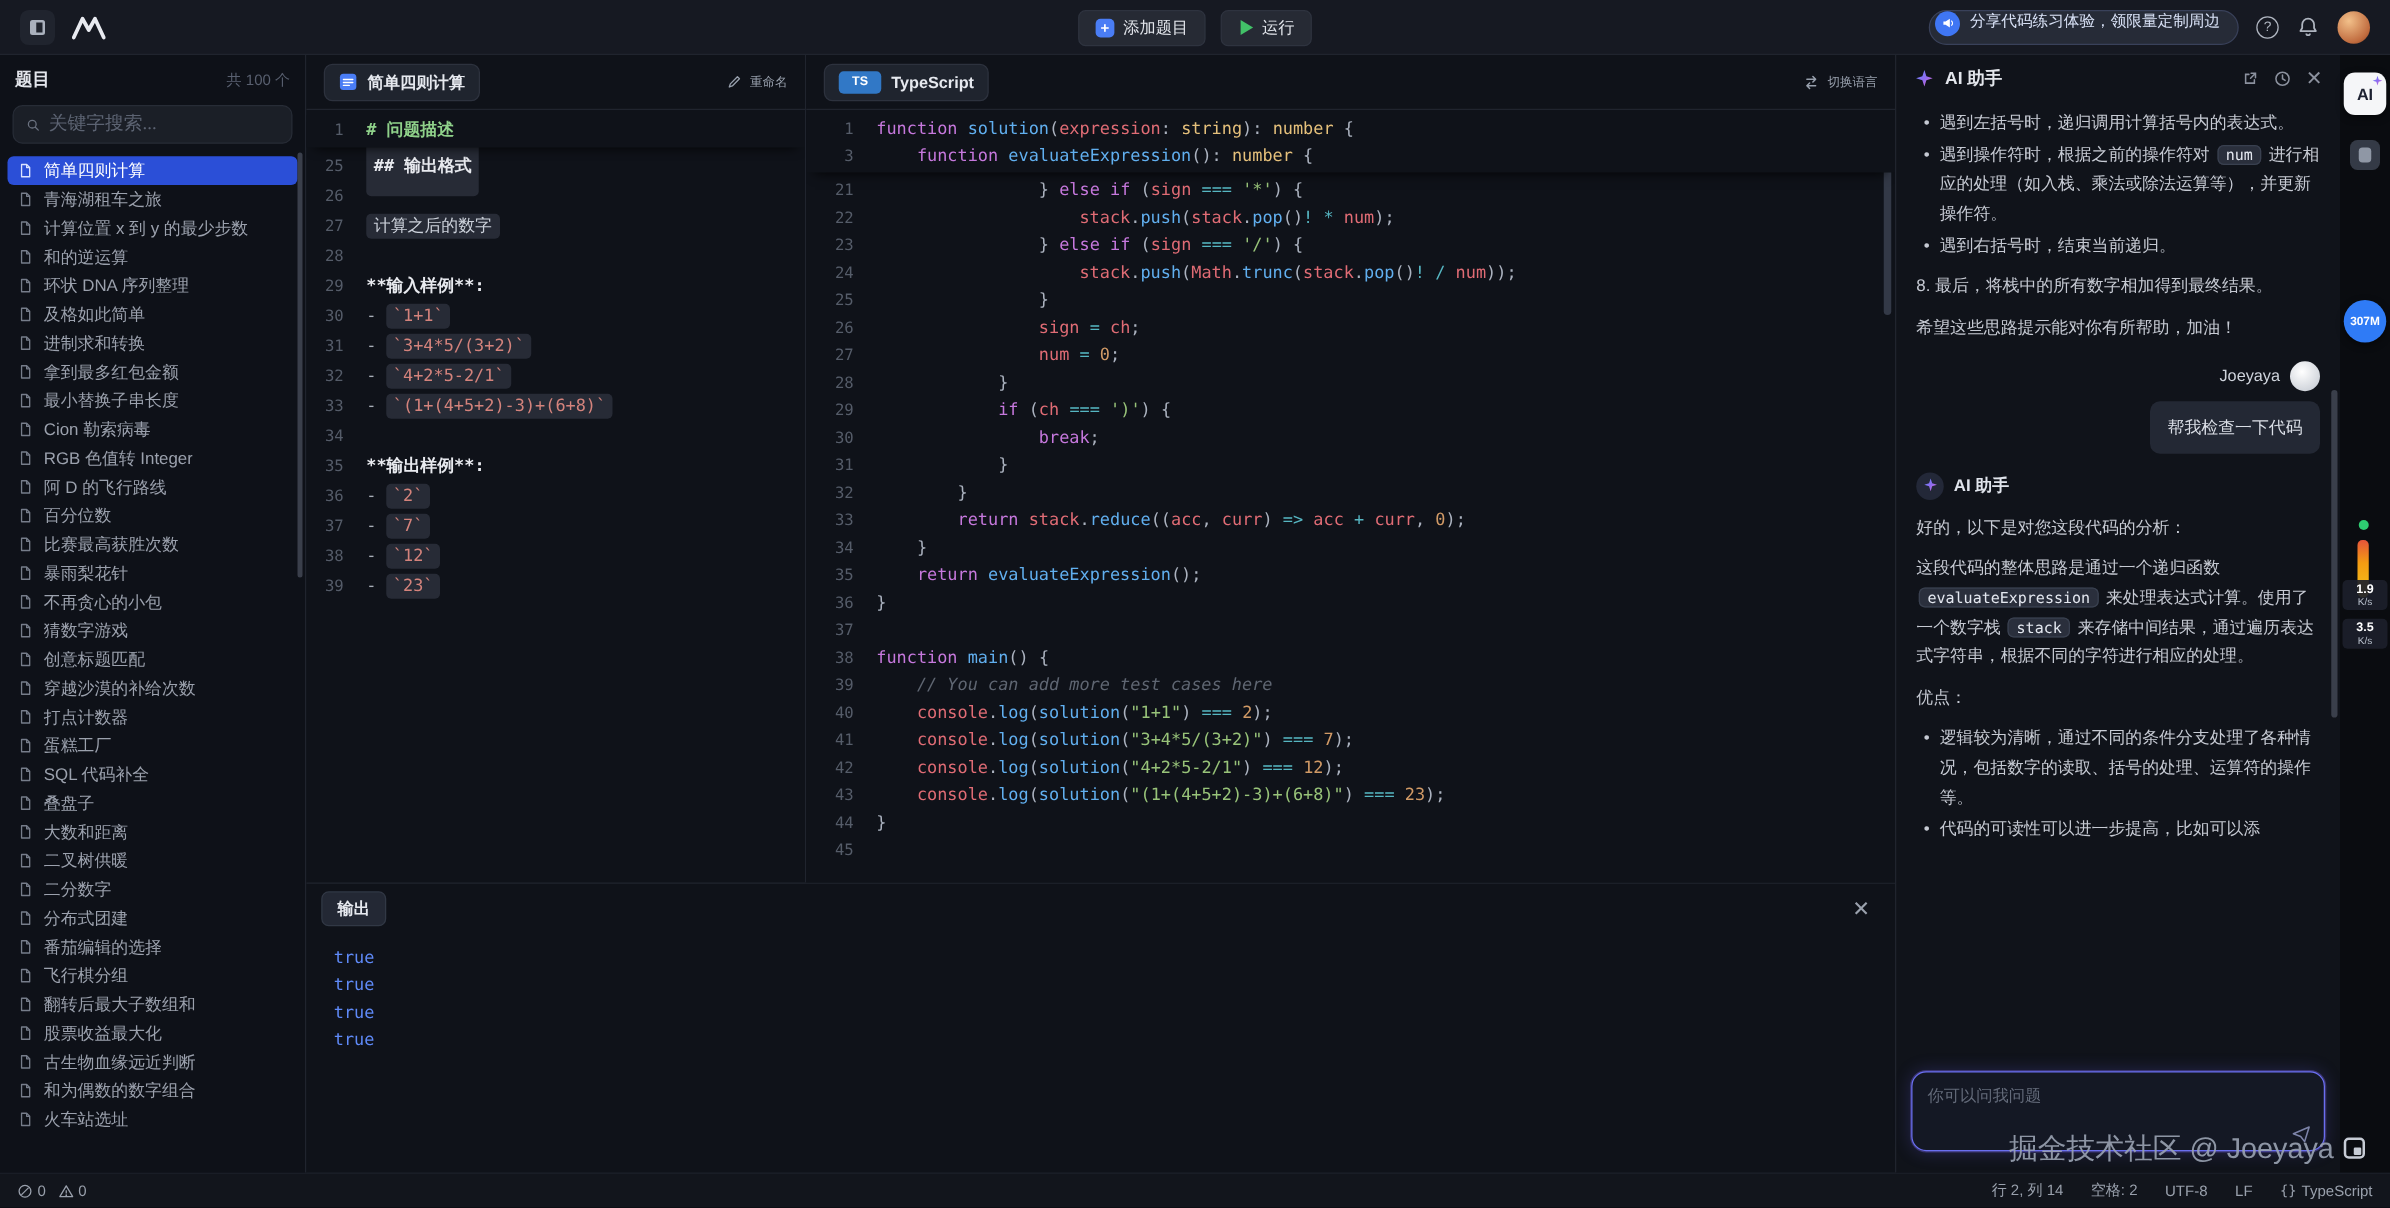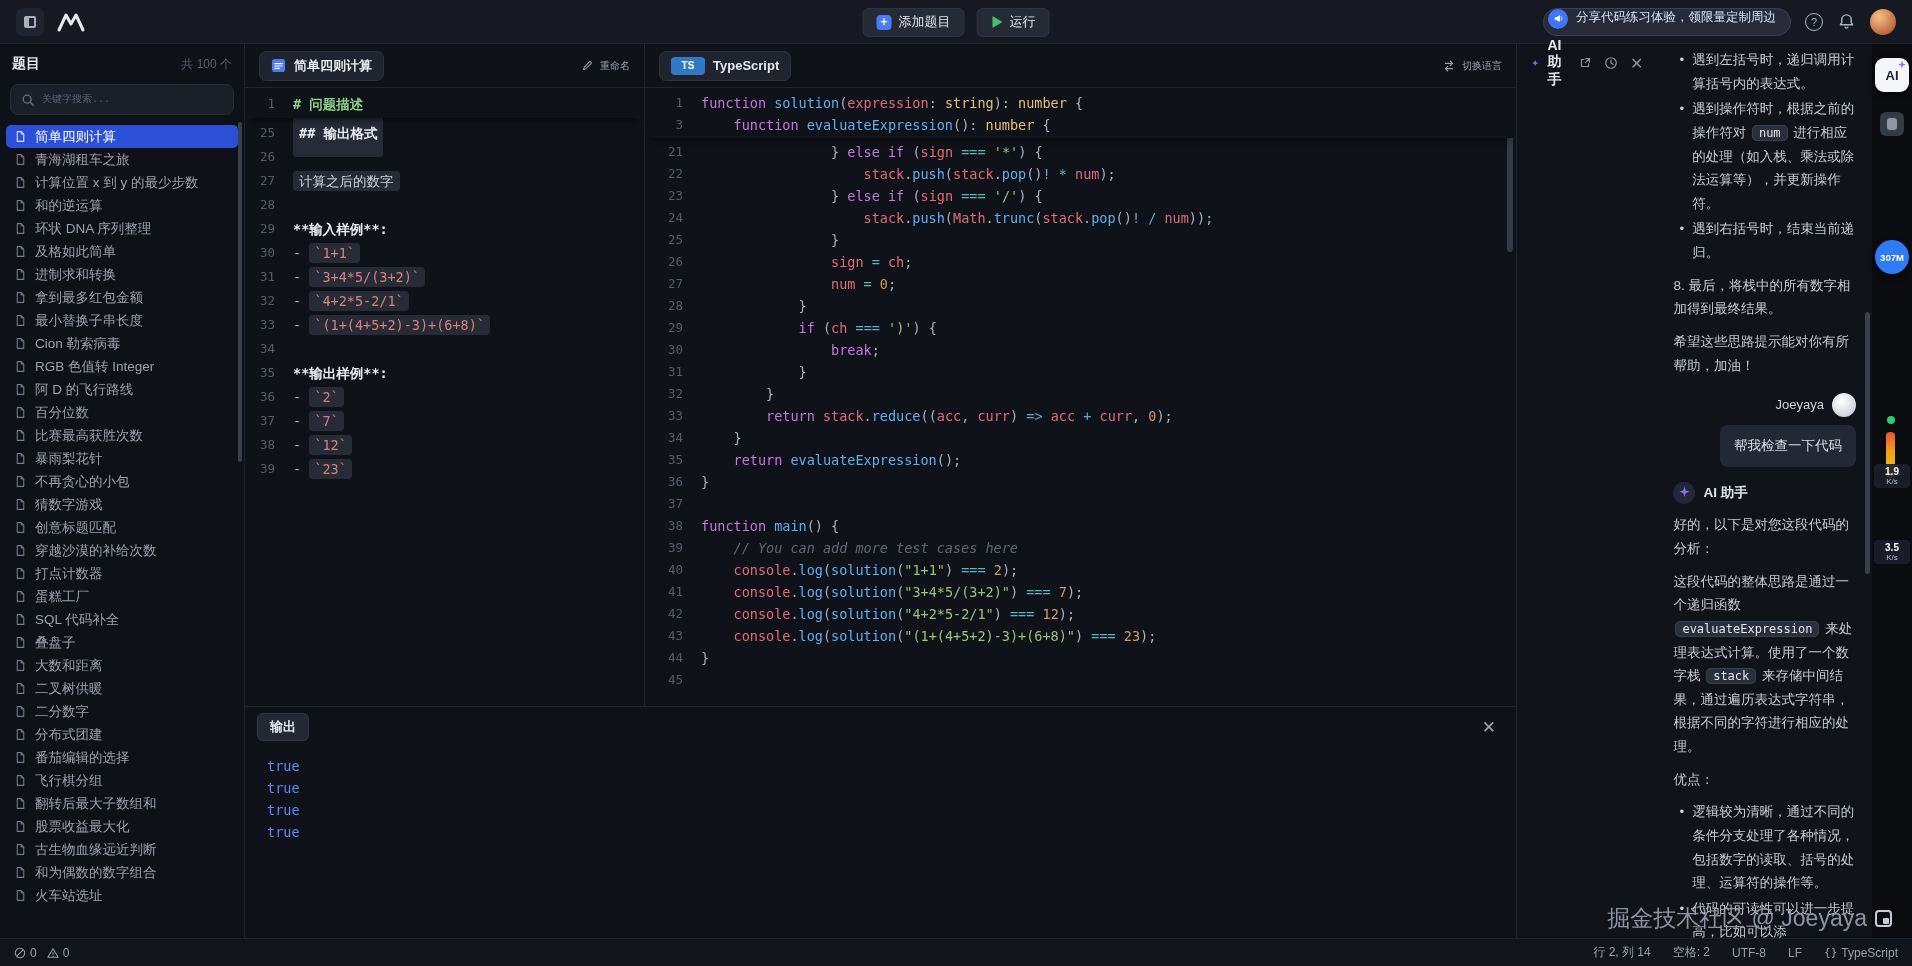--- a/index.html
+++ b/index.html
@@ -35,21 +35,21 @@
   
   .main{flex:1;min-height:0;display:flex}
   
   .sidebar{width:245px;flex:0 0 245px;background:#0e1118;border-right:1px solid var(--border);
     display:flex;flex-direction:column;position:relative;overflow:hidden}
   .side-head{height:40px;display:flex;align-items:center;justify-content:space-between;padding:0 12px}
   .side-title{font-size:14px;font-weight:700;color:#e3e6ec}
   .side-count{font-size:12px;color:var(--faint)}
   .searchbox{margin:0 10px 8px;height:31px;background:#1b1f27;border:1px solid #272c36;border-radius:8px;
     display:flex;align-items:center;gap:7px;padding:0 10px}
-  .searchbox input{flex:1;background:transparent;border:0;outline:0;color:#cfd4dc;font-size:10px;font-family:Liberation Mono, monospace}
+  .searchbox input{flex:1;background:transparent;border:0;outline:0;color:#cfd4dc;font-size:15px;font-family:Liberation Serif, serif}
   .searchbox input::placeholder{color:#5c6372}
   .side-list{flex:1;overflow:hidden;padding:2px 6px}
   .side-item{height:23px;display:flex;align-items:center;gap:8px;padding:0 8px;border-radius:5px;
     font-size:13.5px;color:#9ba1ad;cursor:pointer;white-space:nowrap;overflow:hidden}
   .side-item svg{flex:0 0 auto;color:#767d8a}
   .side-item.selected{background:var(--sel);color:#fff}
   .side-item.selected svg{color:#dbe3ff}
   .side-label{overflow:hidden;text-overflow:ellipsis}
   .side-scroll{position:absolute;right:2px;top:78px;width:4px;height:340px;border-radius:2px;background:#3a3f4b}
 
@@ -98,21 +98,21 @@
   
   .output-panel{height:232px;flex:0 0 232px;border-top:1px solid var(--border);background:var(--panel);display:flex;flex-direction:column}
   .out-head{height:40px;flex:0 0 40px;display:flex;align-items:center;justify-content:space-between;padding:0 20px 0 12px}
   .out-chip{background:#232834;border:1px solid #313845;border-radius:6px;padding:4px 12px;font-size:13px;font-weight:700;color:#e6e9ef;cursor:pointer}
   .out-close{color:#9aa1ad;font-size:17px;cursor:pointer;line-height:1}
   .out-body{padding:8px 22px;font-family:"DejaVu Sans Mono","Liberation Mono",monospace;font-size:13.5px}
   .out-line{height:22px;line-height:22px;color:#5f8af8}
 
   
   .ai-panel{width:356px;flex:0 0 356px;border-left:1px solid var(--border);background:#10131a;
-    display:flex;flex-direction:row;position:relative}
+    display:flex;flex-direction:column;position:relative}
   .ai-head{height:38px;flex:0 0 38px;display:flex;align-items:center;padding:0 14px;gap:8px}
   .ai-title{font-size:14px;font-weight:700;color:#e3e6ec}
   .ai-head-icons{margin-left:auto;display:flex;align-items:center;gap:12px;color:#8b919e}
   .ai-head-icons .x{font-size:16px;cursor:pointer}
   .ai-body{flex:1;min-height:0;overflow:hidden;padding:2px 16px 0;font-size:13.5px;line-height:1.75;color:#c6cad3}
   .ai-bullet{display:flex;gap:8px;margin:2px 0 2px 6px}
   .ai-bullet .dot{flex:0 0 auto;color:#c6cad3}
   .ai-para{margin:9px 0}
   .ai-code{background:#2a2f3c;border:1px solid #39404f;color:#e4e8f0;border-radius:5px;padding:0 6px;
     font-family:"DejaVu Sans Mono","Liberation Mono",monospace;font-size:12px;margin:0 2px;white-space:nowrap}
@@ -141,21 +141,21 @@
   .ext-ic .hole{width:10px;height:12px;border-radius:3px;background:#8f97a5}
   .badge-307{position:absolute;top:196px;left:3px;width:34px;height:34px;border-radius:50%;background:#2f7bf6;color:#fff;
     font-size:9.5px;font-weight:700;display:flex;align-items:center;justify-content:center;cursor:pointer;box-shadow:0 2px 6px rgba(0,0,0,.5)}
   .gdot{position:absolute;top:372px;left:15px;width:8px;height:8px;border-radius:50%;background:#2ecc71}
   .meter{position:absolute;top:388px;left:14px;width:9px;height:46px;border-radius:4px;
     background:linear-gradient(180deg,#e6543a 0%,#f39c12 40%,#f4c51b 100%)}
   .speed{position:absolute;left:2px;width:36px;display:flex;flex-direction:column;align-items:center;
     background:rgba(28,32,42,.92);border-radius:4px;padding:2px 0;color:#fff}
   .speed .n{font-size:10px;font-weight:700;line-height:11px}
   .speed .u{font-size:8px;color:#b9c0cc;line-height:9px}
-  .sp1{top:420px}.sp2{top:496px}
+  .sp1{top:420px}.sp2{top:451px}
 
   
   .statusbar{height:28px;flex:0 0 28px;background:#12151c;border-top:1px solid #1d212a;display:flex;align-items:center;
     padding:0 14px;font-size:12px;color:#99a0ac}
   .sb-left{display:flex;align-items:center;gap:10px}
   .sb-item{display:flex;align-items:center;gap:4px;cursor:pointer}
   .sb-right{margin-left:auto;display:flex;align-items:center;gap:22px}
   .braces{font-family:"DejaVu Sans Mono",monospace;font-size:11px;color:#99a0ac}
 
   .watermark{position:absolute;right:20px;bottom:32px;z-index:50;display:flex;align-items:center;gap:8px;
@@ -761,20 +761,26 @@
           <div class="ai-para"><span>优点：</span></div>
           <div class="ai-bullet">
             <span class="dot">•</span>
             <span><span>逻辑较为清晰，通过不同的条件分支处理了各种情况，包括数字的读取、括号的处理、运算符的操作等。</span></span>
           </div>
           <div class="ai-bullet">
             <span class="dot">•</span>
             <span><span>代码的可读性可以进一步提高，比如可以添</span></span>
           </div>
         </div>
+      <div class="ai-inputwrap">
+        <textarea class="ai-input" placeholder="你可以问我问题" style=""></textarea>
+        <svg class="send-ic" width="18" height="18" viewBox="0 0 20 20">
+          <path d="M3 10 L17 4 L13 17 L9.5 12.5 L3 10z" fill="none" stroke="#7c83a8" stroke-width="1.4" stroke-linejoin="round"></path>
+        </svg>
+      </div>
       <div class="ai-scroll"></div>
     </aside>
 
     <div class="gutter">
       <div class="fab">
         <span>AI</span>
         <svg class="spark" width="10" height="10" viewBox="0 0 20 20">
           <path d="M10 1.2 L11.9 7.1 L17.8 9 L11.9 10.9 L10 16.8 L8.1 10.9 L2.2 9 L8.1 7.1 Z" fill="url(#aig)"></path>
         </svg>
       </div>

